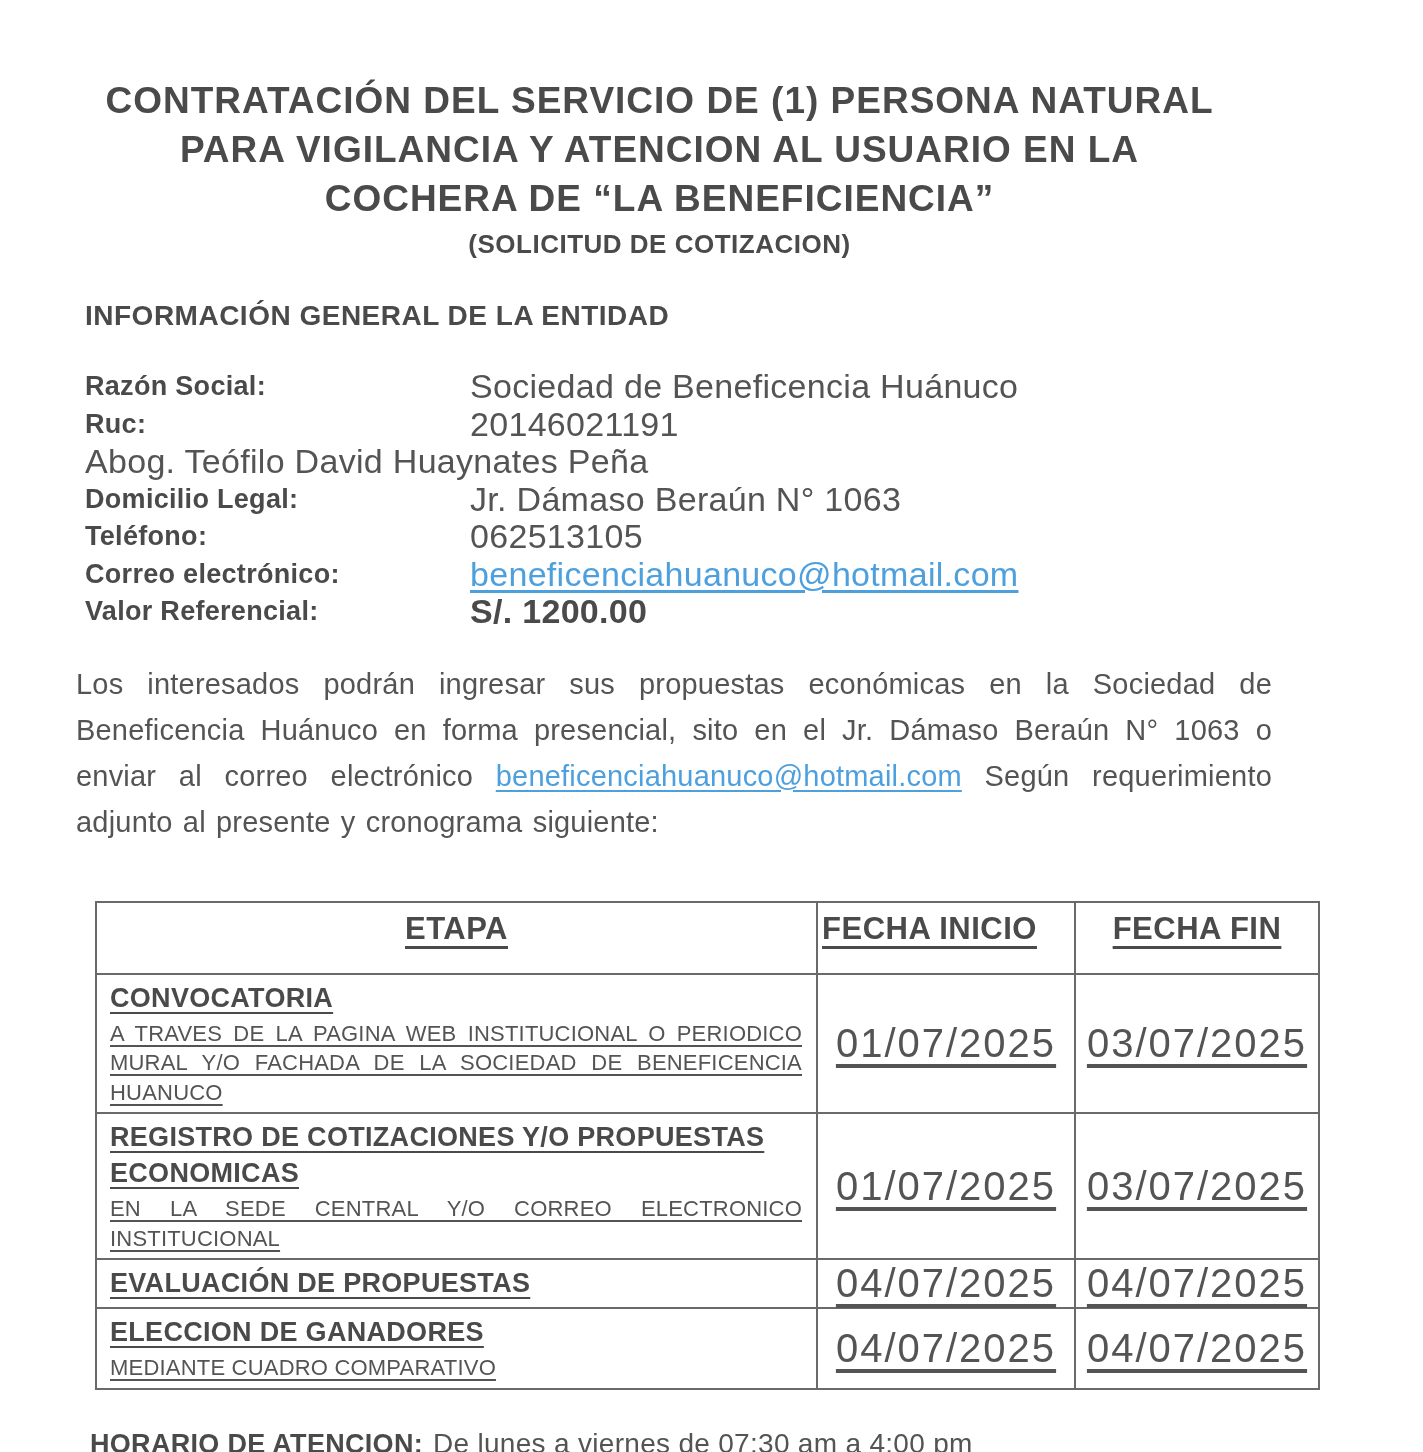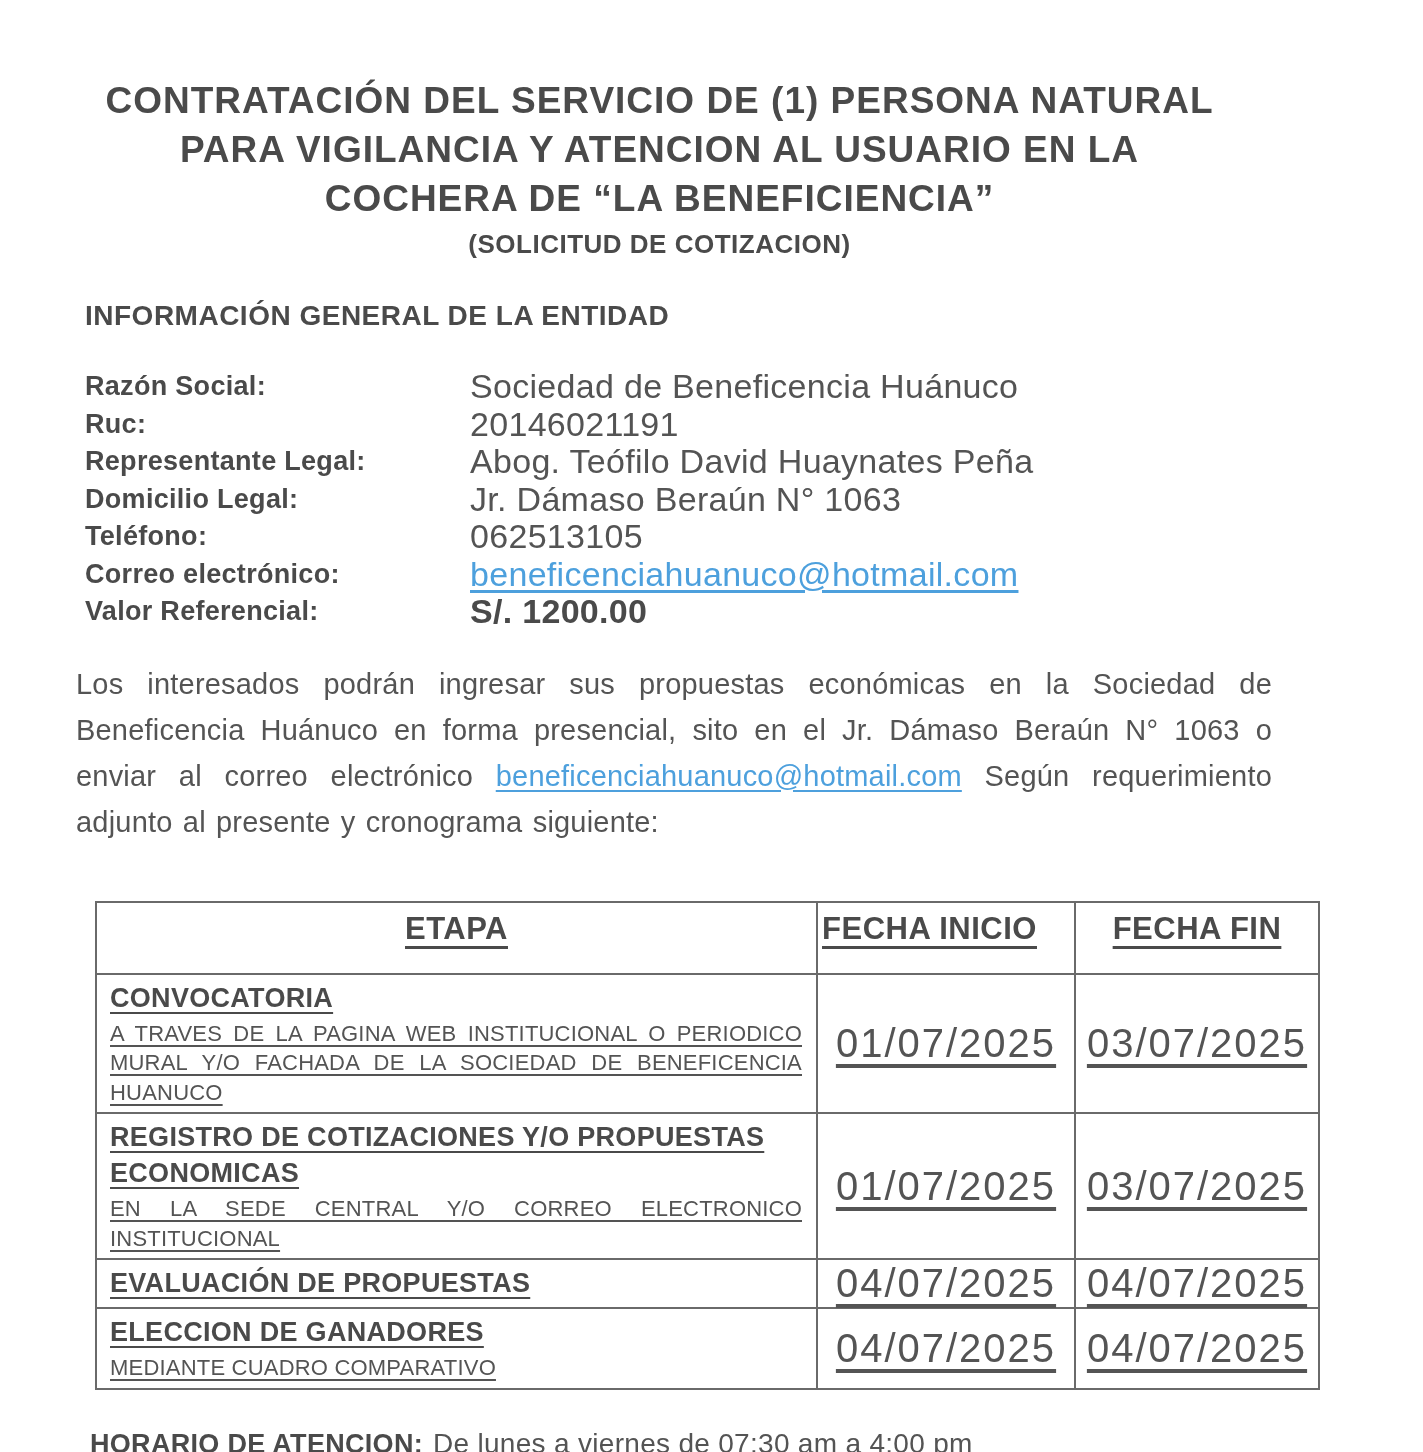--- a/index.html
+++ b/index.html
@@ -103,21 +103,20 @@
   <div class="info-grid">
     <div class="info-row">
       <div class="info-label">Razón Social:</div>
       <div class="info-value">Sociedad de Beneficencia Huánuco</div>
     </div>
     <div class="info-row">
       <div class="info-label">Ruc:</div>
       <div class="info-value">20146021191</div>
     </div>
     <div class="info-row">
-      <div class="info-label">Representante Legal:</div>
       <div class="info-value">Abog. Teófilo David Huaynates Peña</div>
     </div>
     <div class="info-row">
       <div class="info-label">Domicilio Legal:</div>
       <div class="info-value">Jr. Dámaso Beraún N° 1063</div>
     </div>
     <div class="info-row">
       <div class="info-label">Teléfono:</div>
       <div class="info-value">062513105</div>
     </div>

